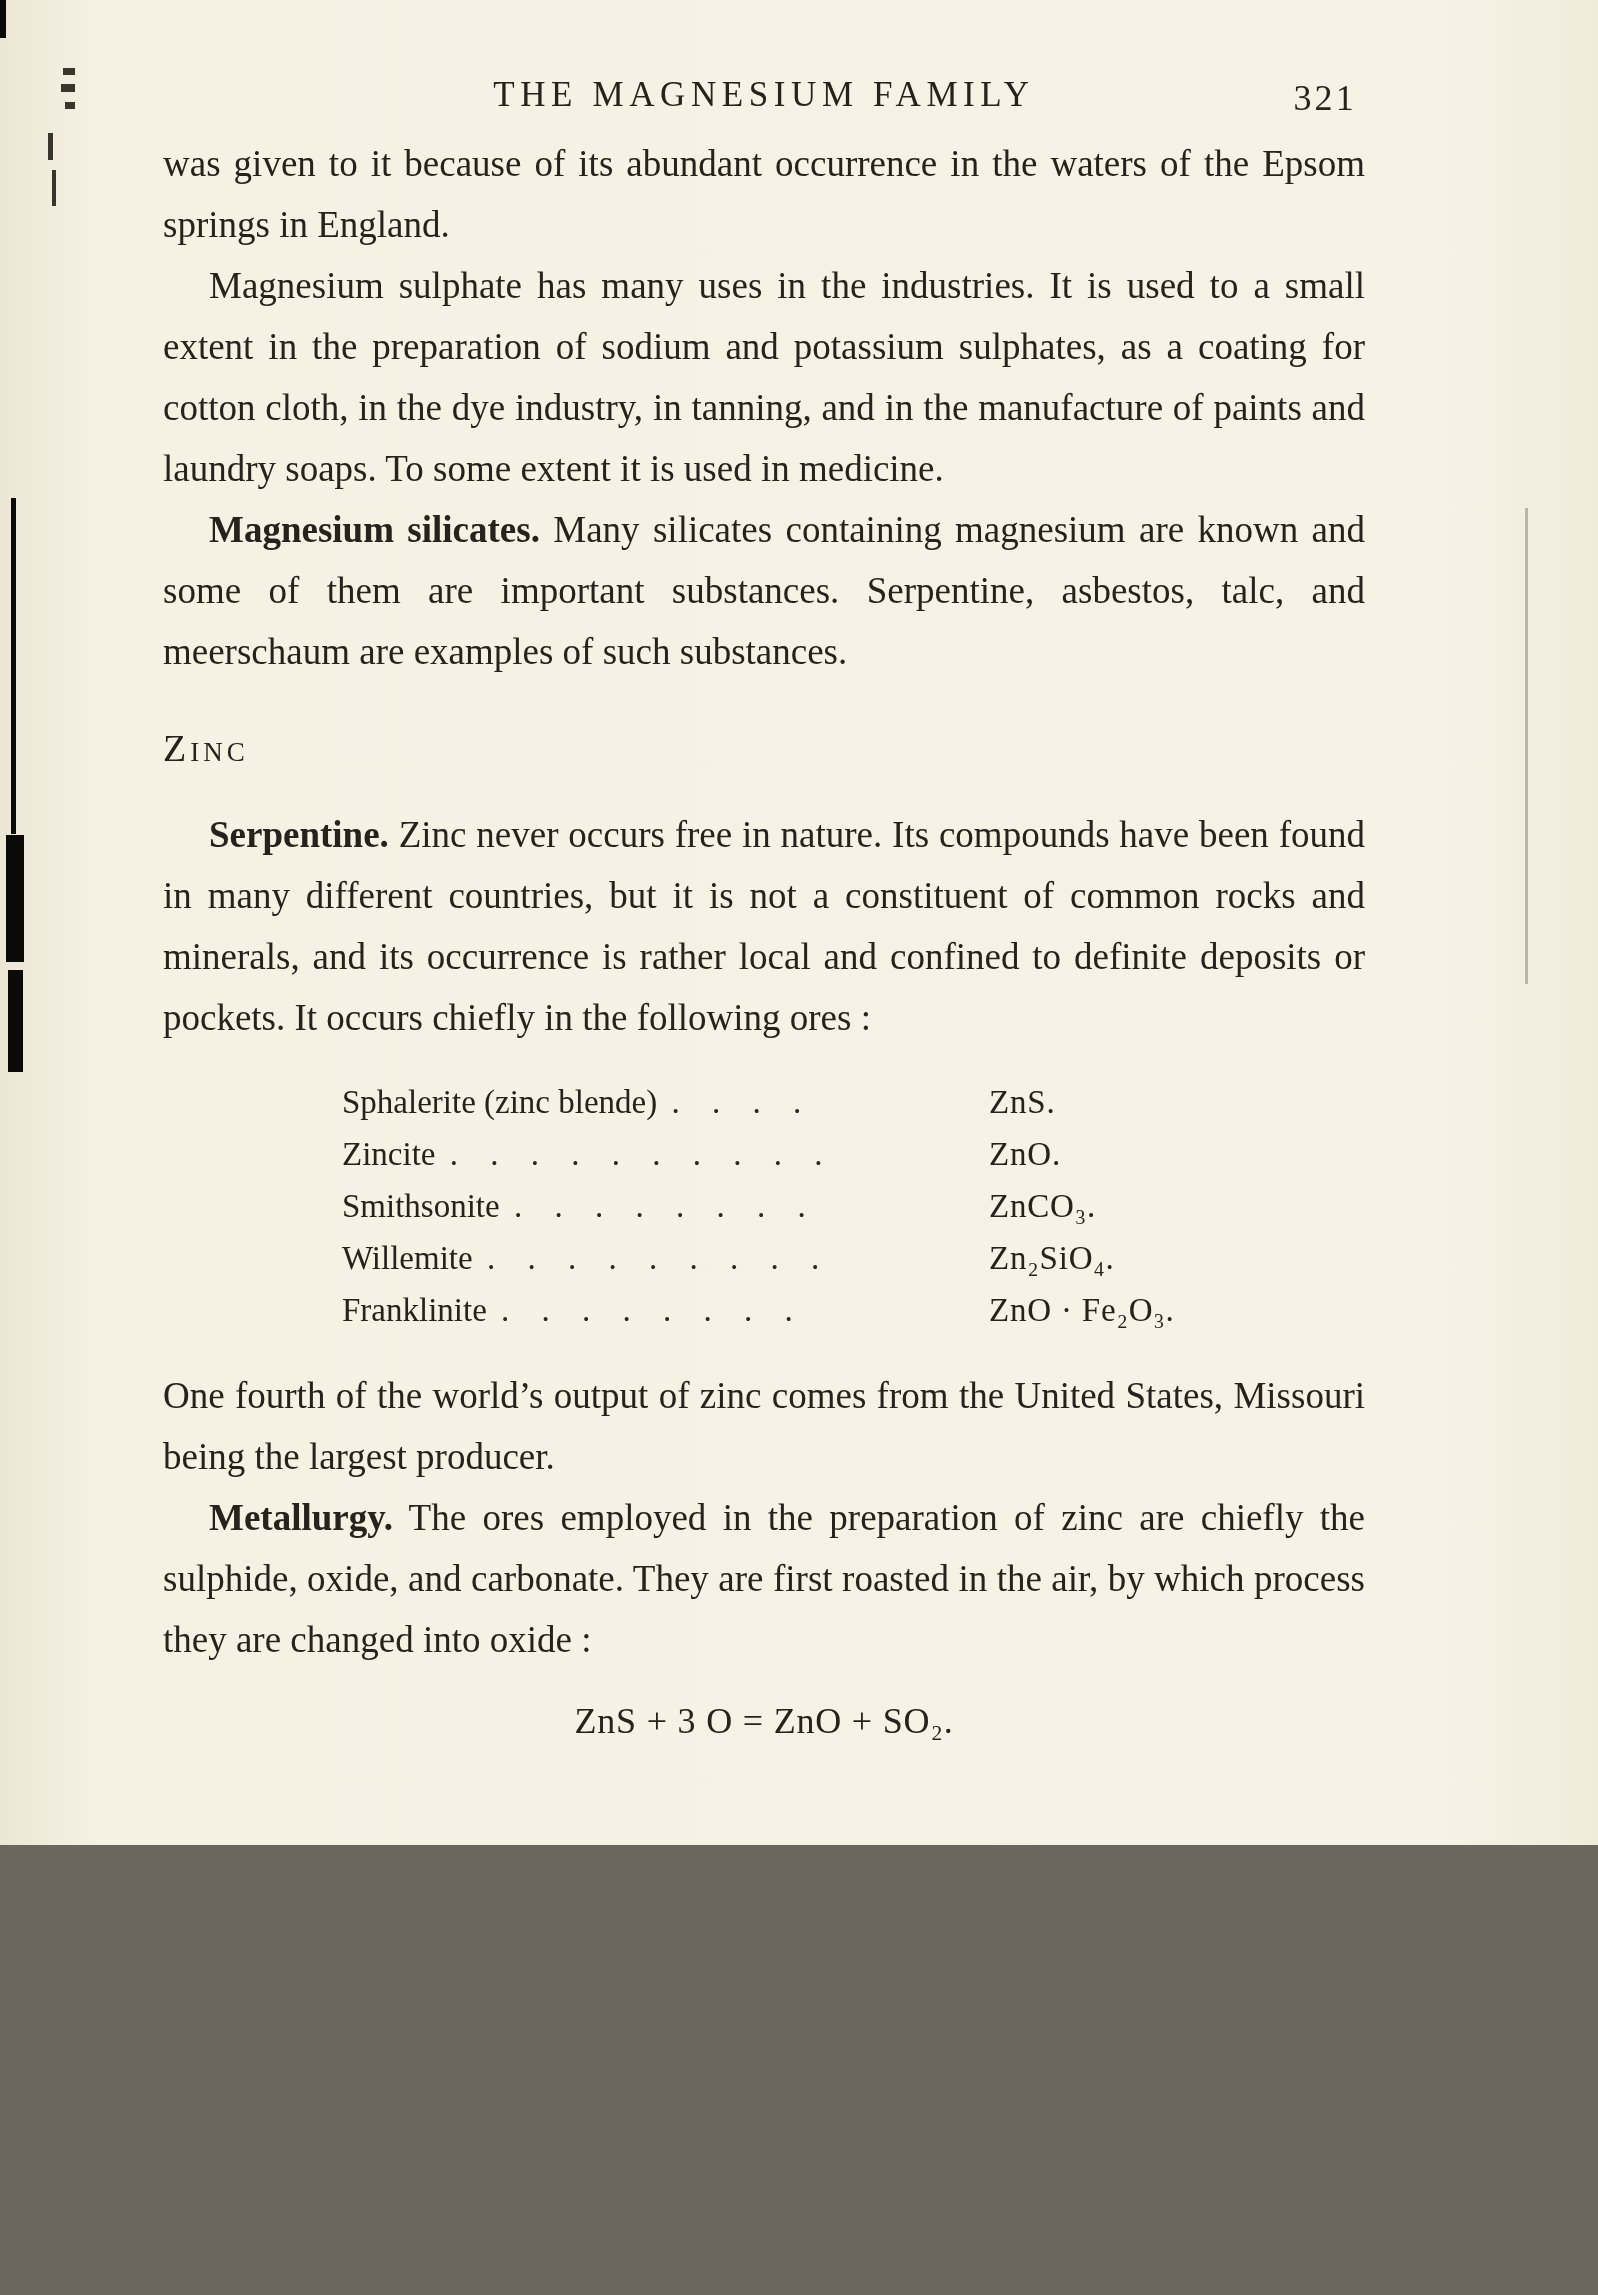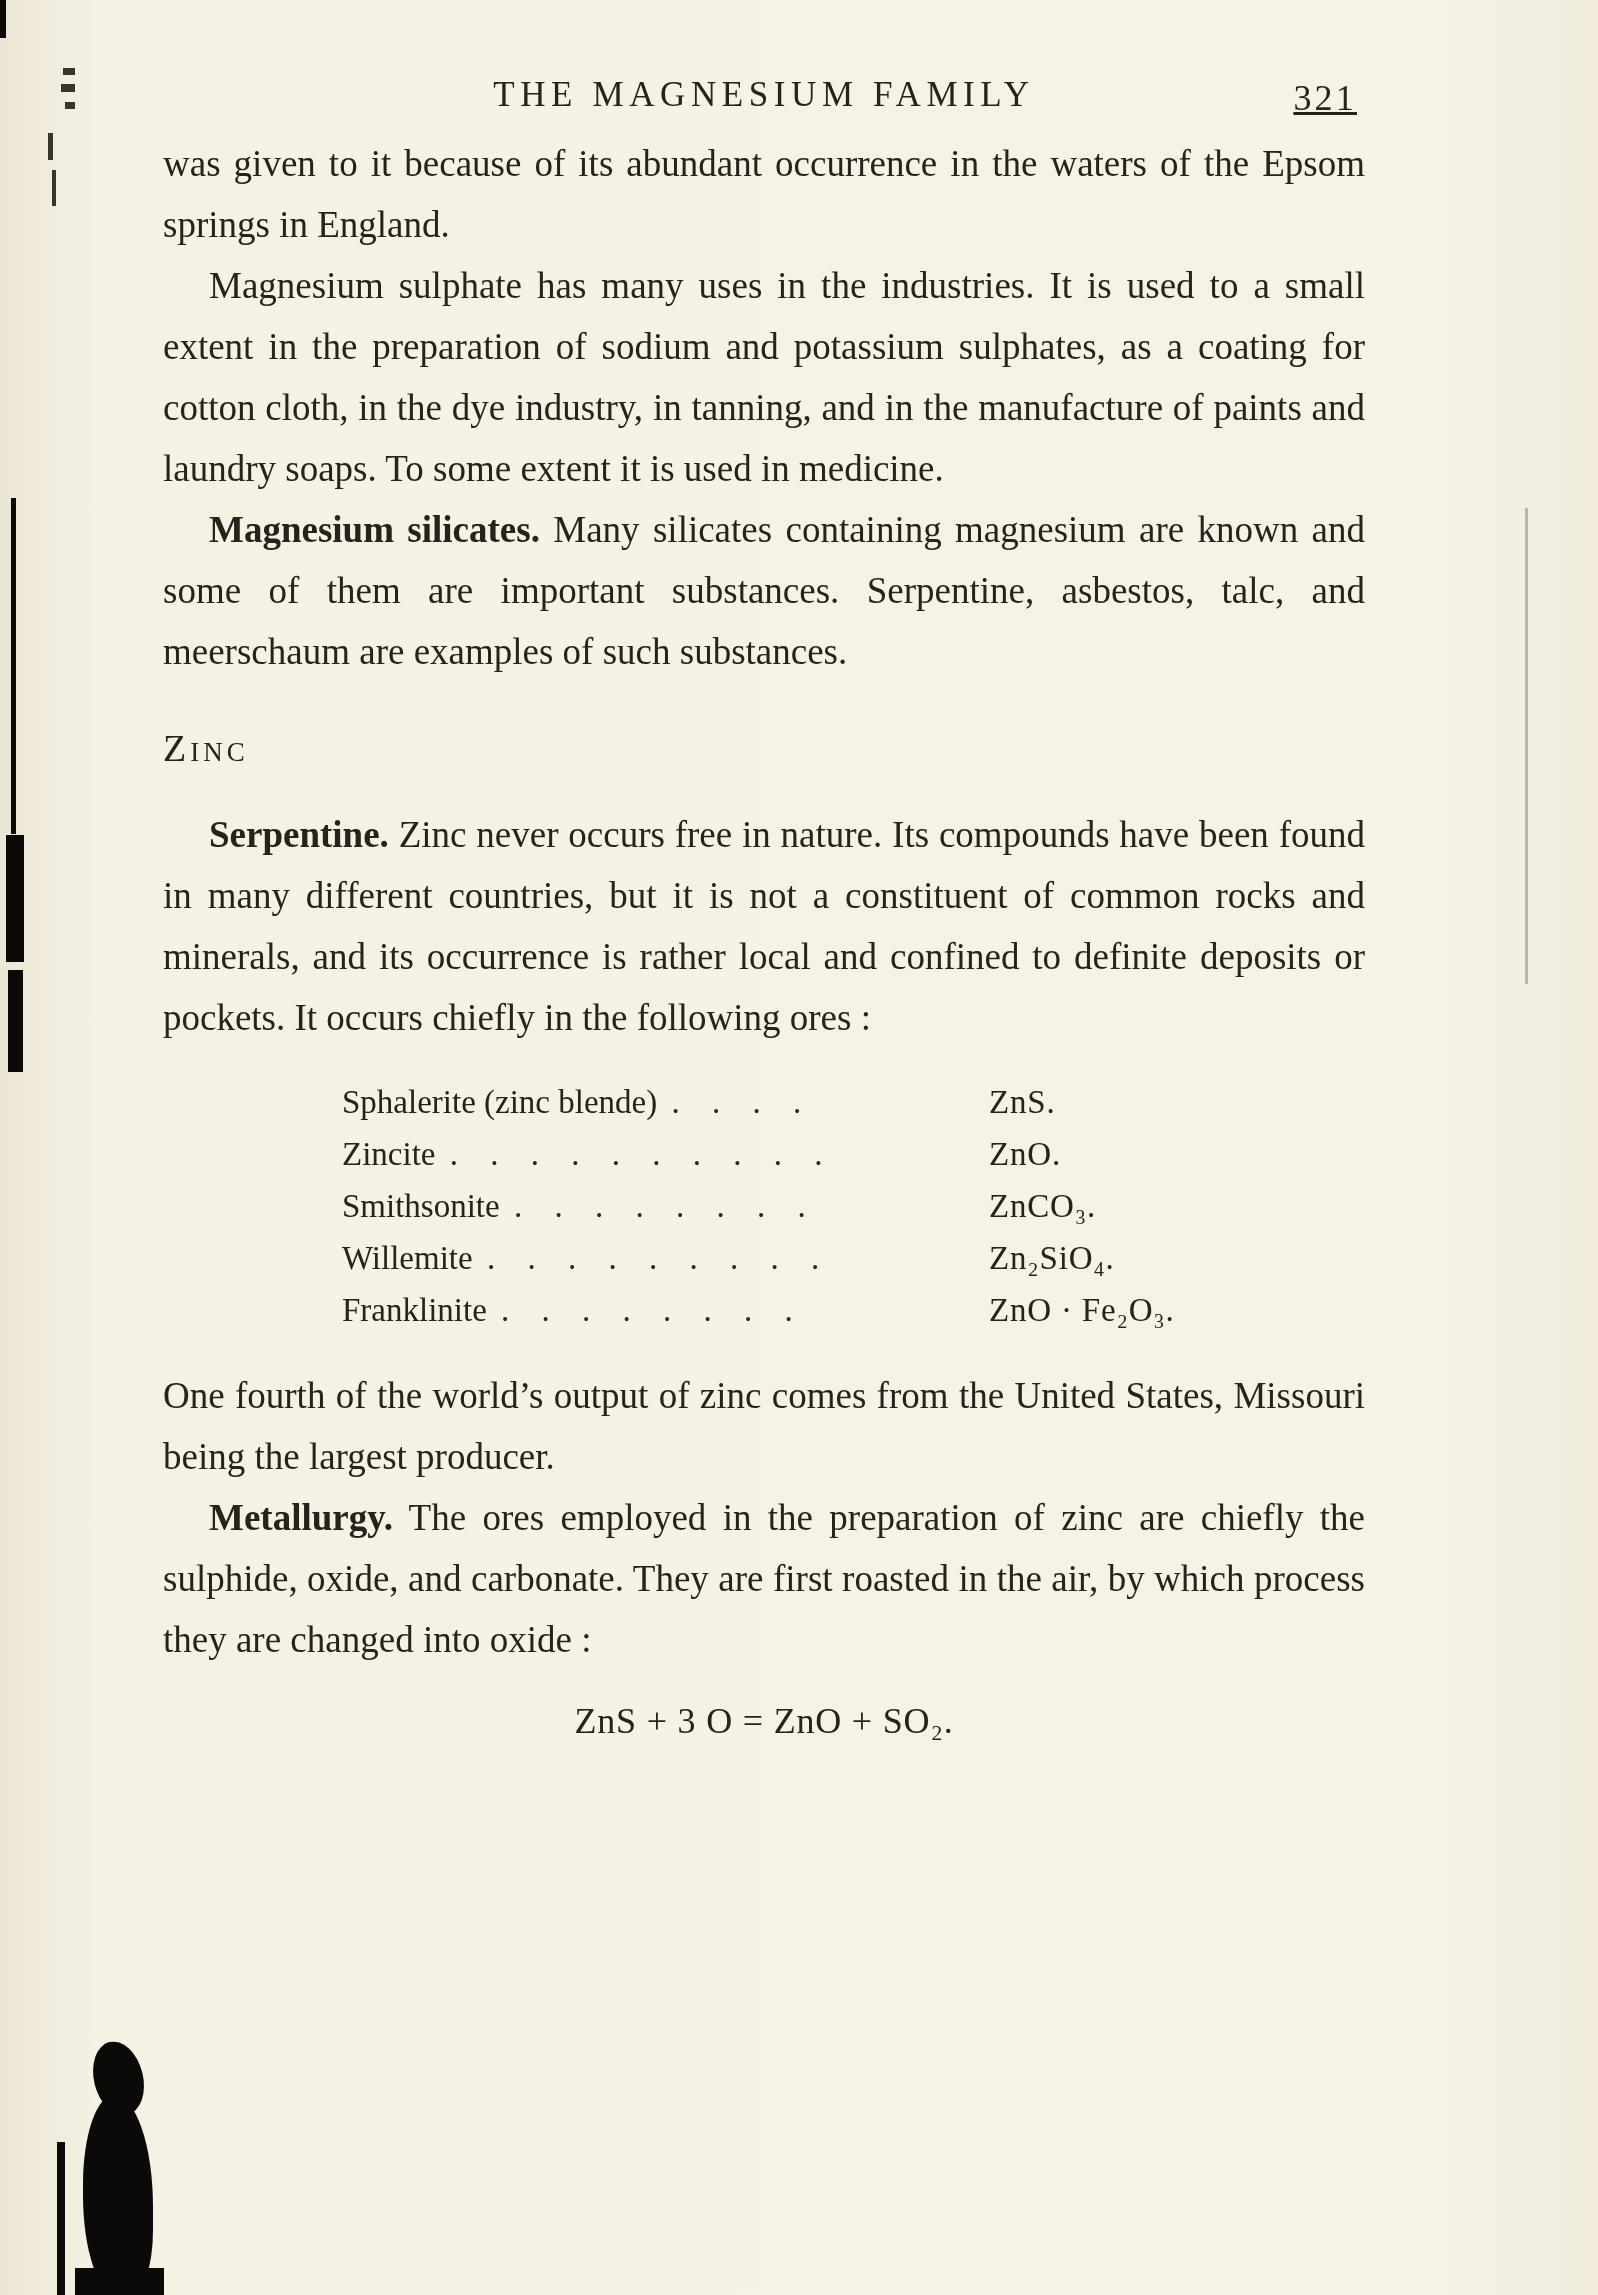--- a/index.html
+++ b/index.html
@@ -1,19 +1,19 @@
 <!DOCTYPE html>
 <html style="font-size:12.7px"><head>
 <meta charset="utf-8">
 <style>
   html, body { margin: 0; padding: 0; background: #6b675e; }
   .page {
     position: relative;
     width: 1599px;
-    height: 2295px;
+    height: 1845px;
     margin: 0 auto;
     background: linear-gradient(90deg, #ece6d5 0%, #f5f1e3 6%, #f6f2e5 90%, #f0ebdb 100%);
     box-sizing: border-box;
     padding: 75px 234px 0 163px;
     font-family: "Liberation Serif", "DejaVu Serif", serif;
     color: #27221b;
     overflow: hidden;
   }
   .running-head {
     position: relative;
@@ -22,21 +22,20 @@
     letter-spacing: 5.6px;
     margin-bottom: 17.5px;
     white-space: nowrap;
   }
   .page-number {
     position: absolute;
     right: 8px;
     top: 1.6px;
     font-size: 36px;
     letter-spacing: 3.2px;
-    text-decoration: underline;
   }
   .body-text {
     font-size: 37px;
     line-height: 61px;
     text-align: justify;
   }
   p { margin: 0; }
   p.indent { text-indent: 46px; }
   .lead { font-weight: 700; }
   .section-heading {

